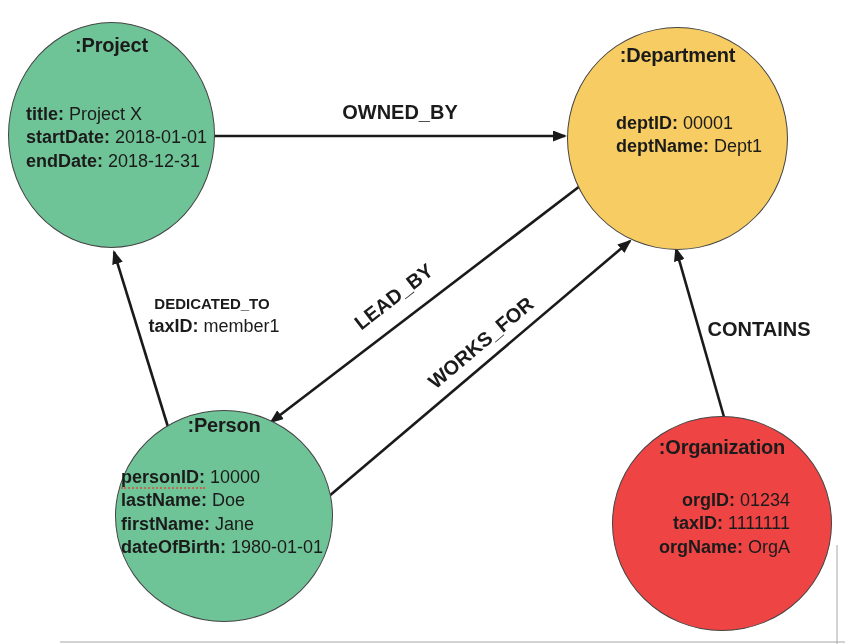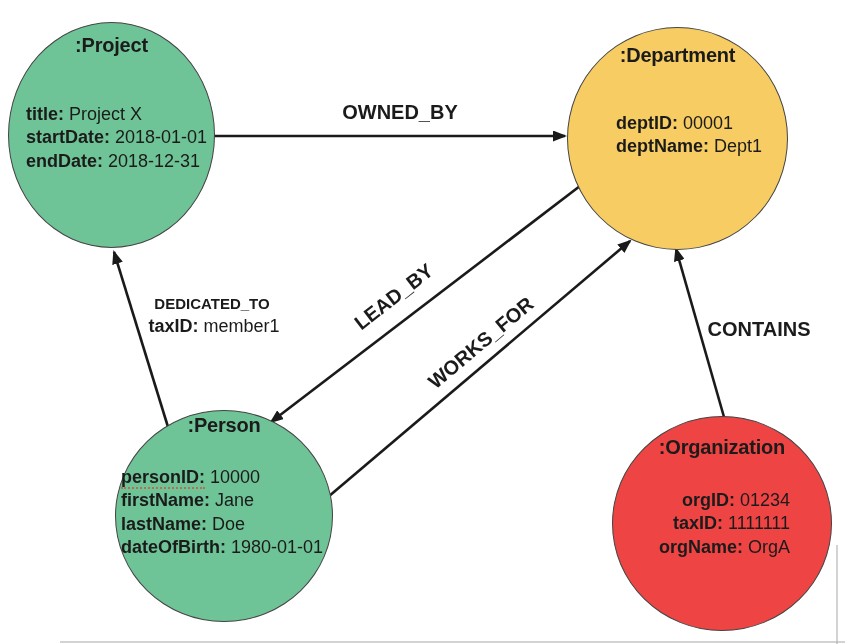--- a/index.html
+++ b/index.html
@@ -95,24 +95,24 @@
     </div>
   </div>
 
   <div class="node person">
     <div class="node-title">:Person</div>
     <div class="props">
       <div class="prop">
         <b class="squiggle">personID:</b><span>10000</span>
       </div>
       <div class="prop">
-        <b>firstName:</b><span>Jane</span>
+        <b>lastName:</b><span>Doe</span>
       </div>
       <div class="prop">
-        <b>lastName:</b><span>Doe</span>
+        <b>firstName:</b><span>Jane</span>
       </div>
       <div class="prop">
         <b>dateOfBirth:</b><span>1980-01-01</span>
       </div>
     </div>
   </div>
 
   <div class="node organization">
     <div class="node-title">:Organization</div>
     <div class="props">

